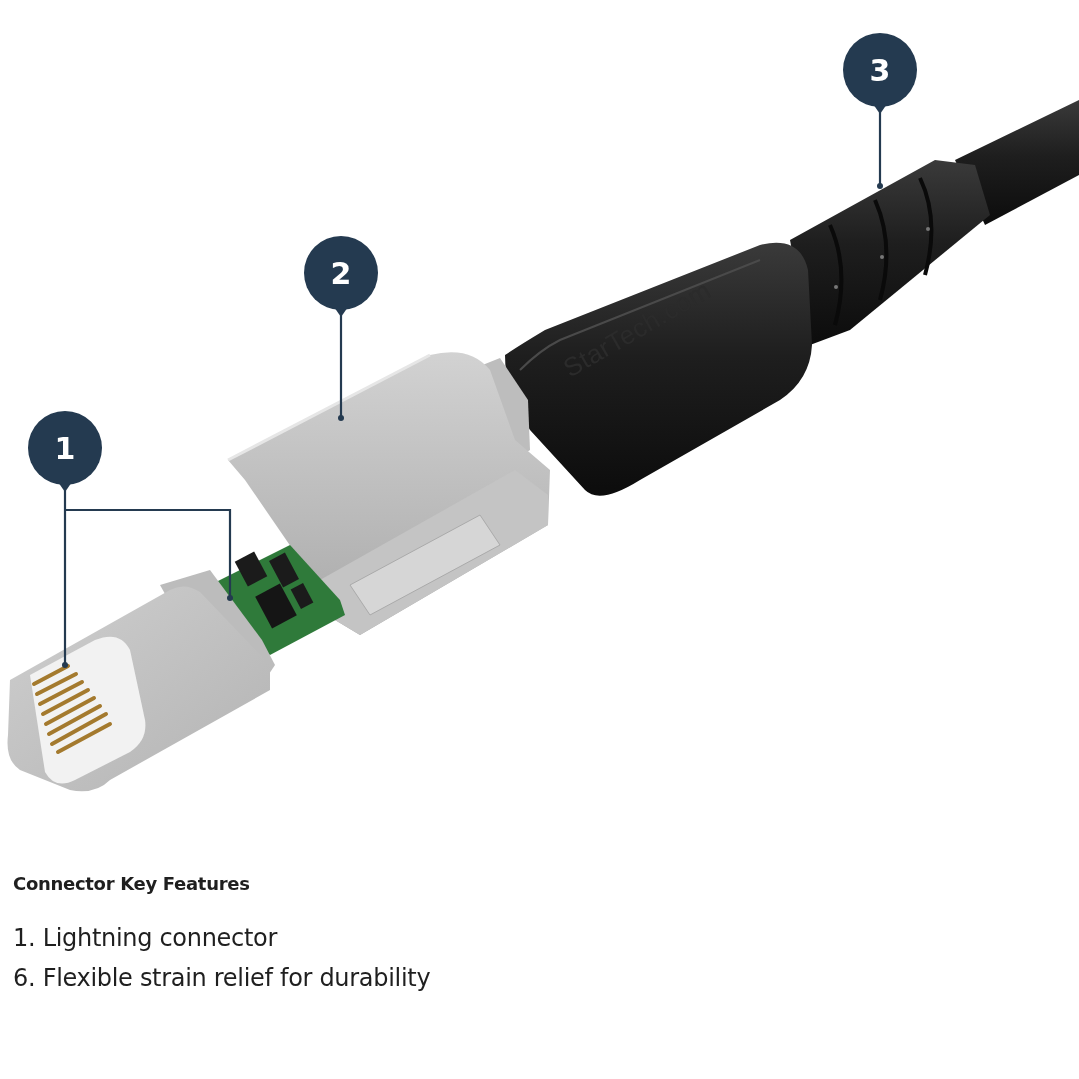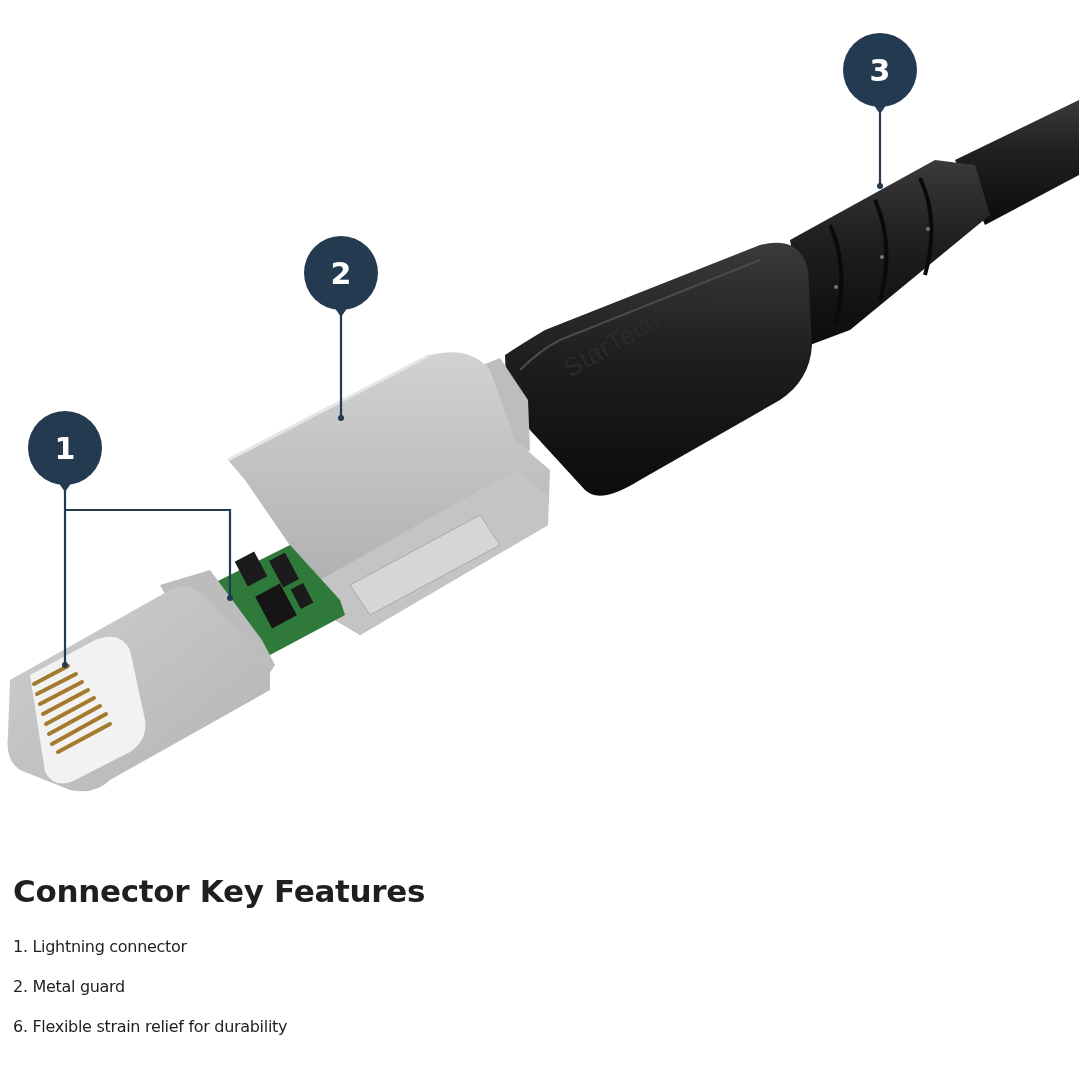--- a/index.html
+++ b/index.html
@@ -1,22 +1,22 @@
 <!DOCTYPE html>
 <html><head>
 <meta charset="utf-8">
 <style>
   html,body{margin:0;padding:0;background:#ffffff;}
   #stage{position:relative;width:1079px;height:1079px;overflow:hidden;background:#ffffff;font-family:"DejaVu Sans","Liberation Sans",sans-serif;}
   #illustration{position:absolute;left:0;top:0;width:1079px;height:860px;}
   .badge-text{font-family:"DejaVu Sans","Liberation Sans",sans-serif;font-weight:bold;font-size:30px;fill:#ffffff;}
   .logo-text{font-family:"Liberation Sans","DejaVu Sans",sans-serif;font-size:26px;fill:#2b2b2b;letter-spacing:0.5px;}
   #legend{position:absolute;left:13px;top:873px;color:#1f1f1f;}
-  #legend-title{font-family:"DejaVu Sans","Liberation Sans",sans-serif;font-weight:bold;font-size:31px;margin:0 0 18px 0;letter-spacing:-0.3px;}
-  .legend-item{font-family:"DejaVu Sans","Liberation Sans",sans-serif;font-size:16px;line-height:40px;letter-spacing:-0.3px;}
+  #legend-title{font-family:"DejaVu Sans","Liberation Sans",sans-serif;font-weight:bold;font-size:18px;margin:0 0 24px 0;letter-spacing:-0.3px;}
+  .legend-item{font-family:"DejaVu Sans","Liberation Sans",sans-serif;font-size:24px;line-height:40px;letter-spacing:-0.3px;}
 </style>
 </head>
 <body>
 
 <div id="stage">
 
   <svg id="illustration" viewBox="0 0 1079 860">
     <defs>
       <linearGradient id="gBlack" x1="0" y1="0" x2="0" y2="1">
         <stop offset="0" stop-color="#3a3a3a"></stop>
@@ -111,17 +111,16 @@
     <g>
       <circle cx="880" cy="70" r="37" fill="#243a50"></circle>
       <polygon points="873,104 887,104 880,114" fill="#243a50"></polygon>
       <text class="badge-text" x="880" y="81" text-anchor="middle">3</text>
     </g>
   </svg>
 
   <div id="legend">
     <div id="legend-title">Connector Key Features</div>
     <div class="legend-item">1. Lightning connector</div>
-    <div class="legend-item">2. Metal guard</div>
     <div class="legend-item">6. Flexible strain relief for durability</div>
   </div>
 
 </div>
 
 </body></html>

